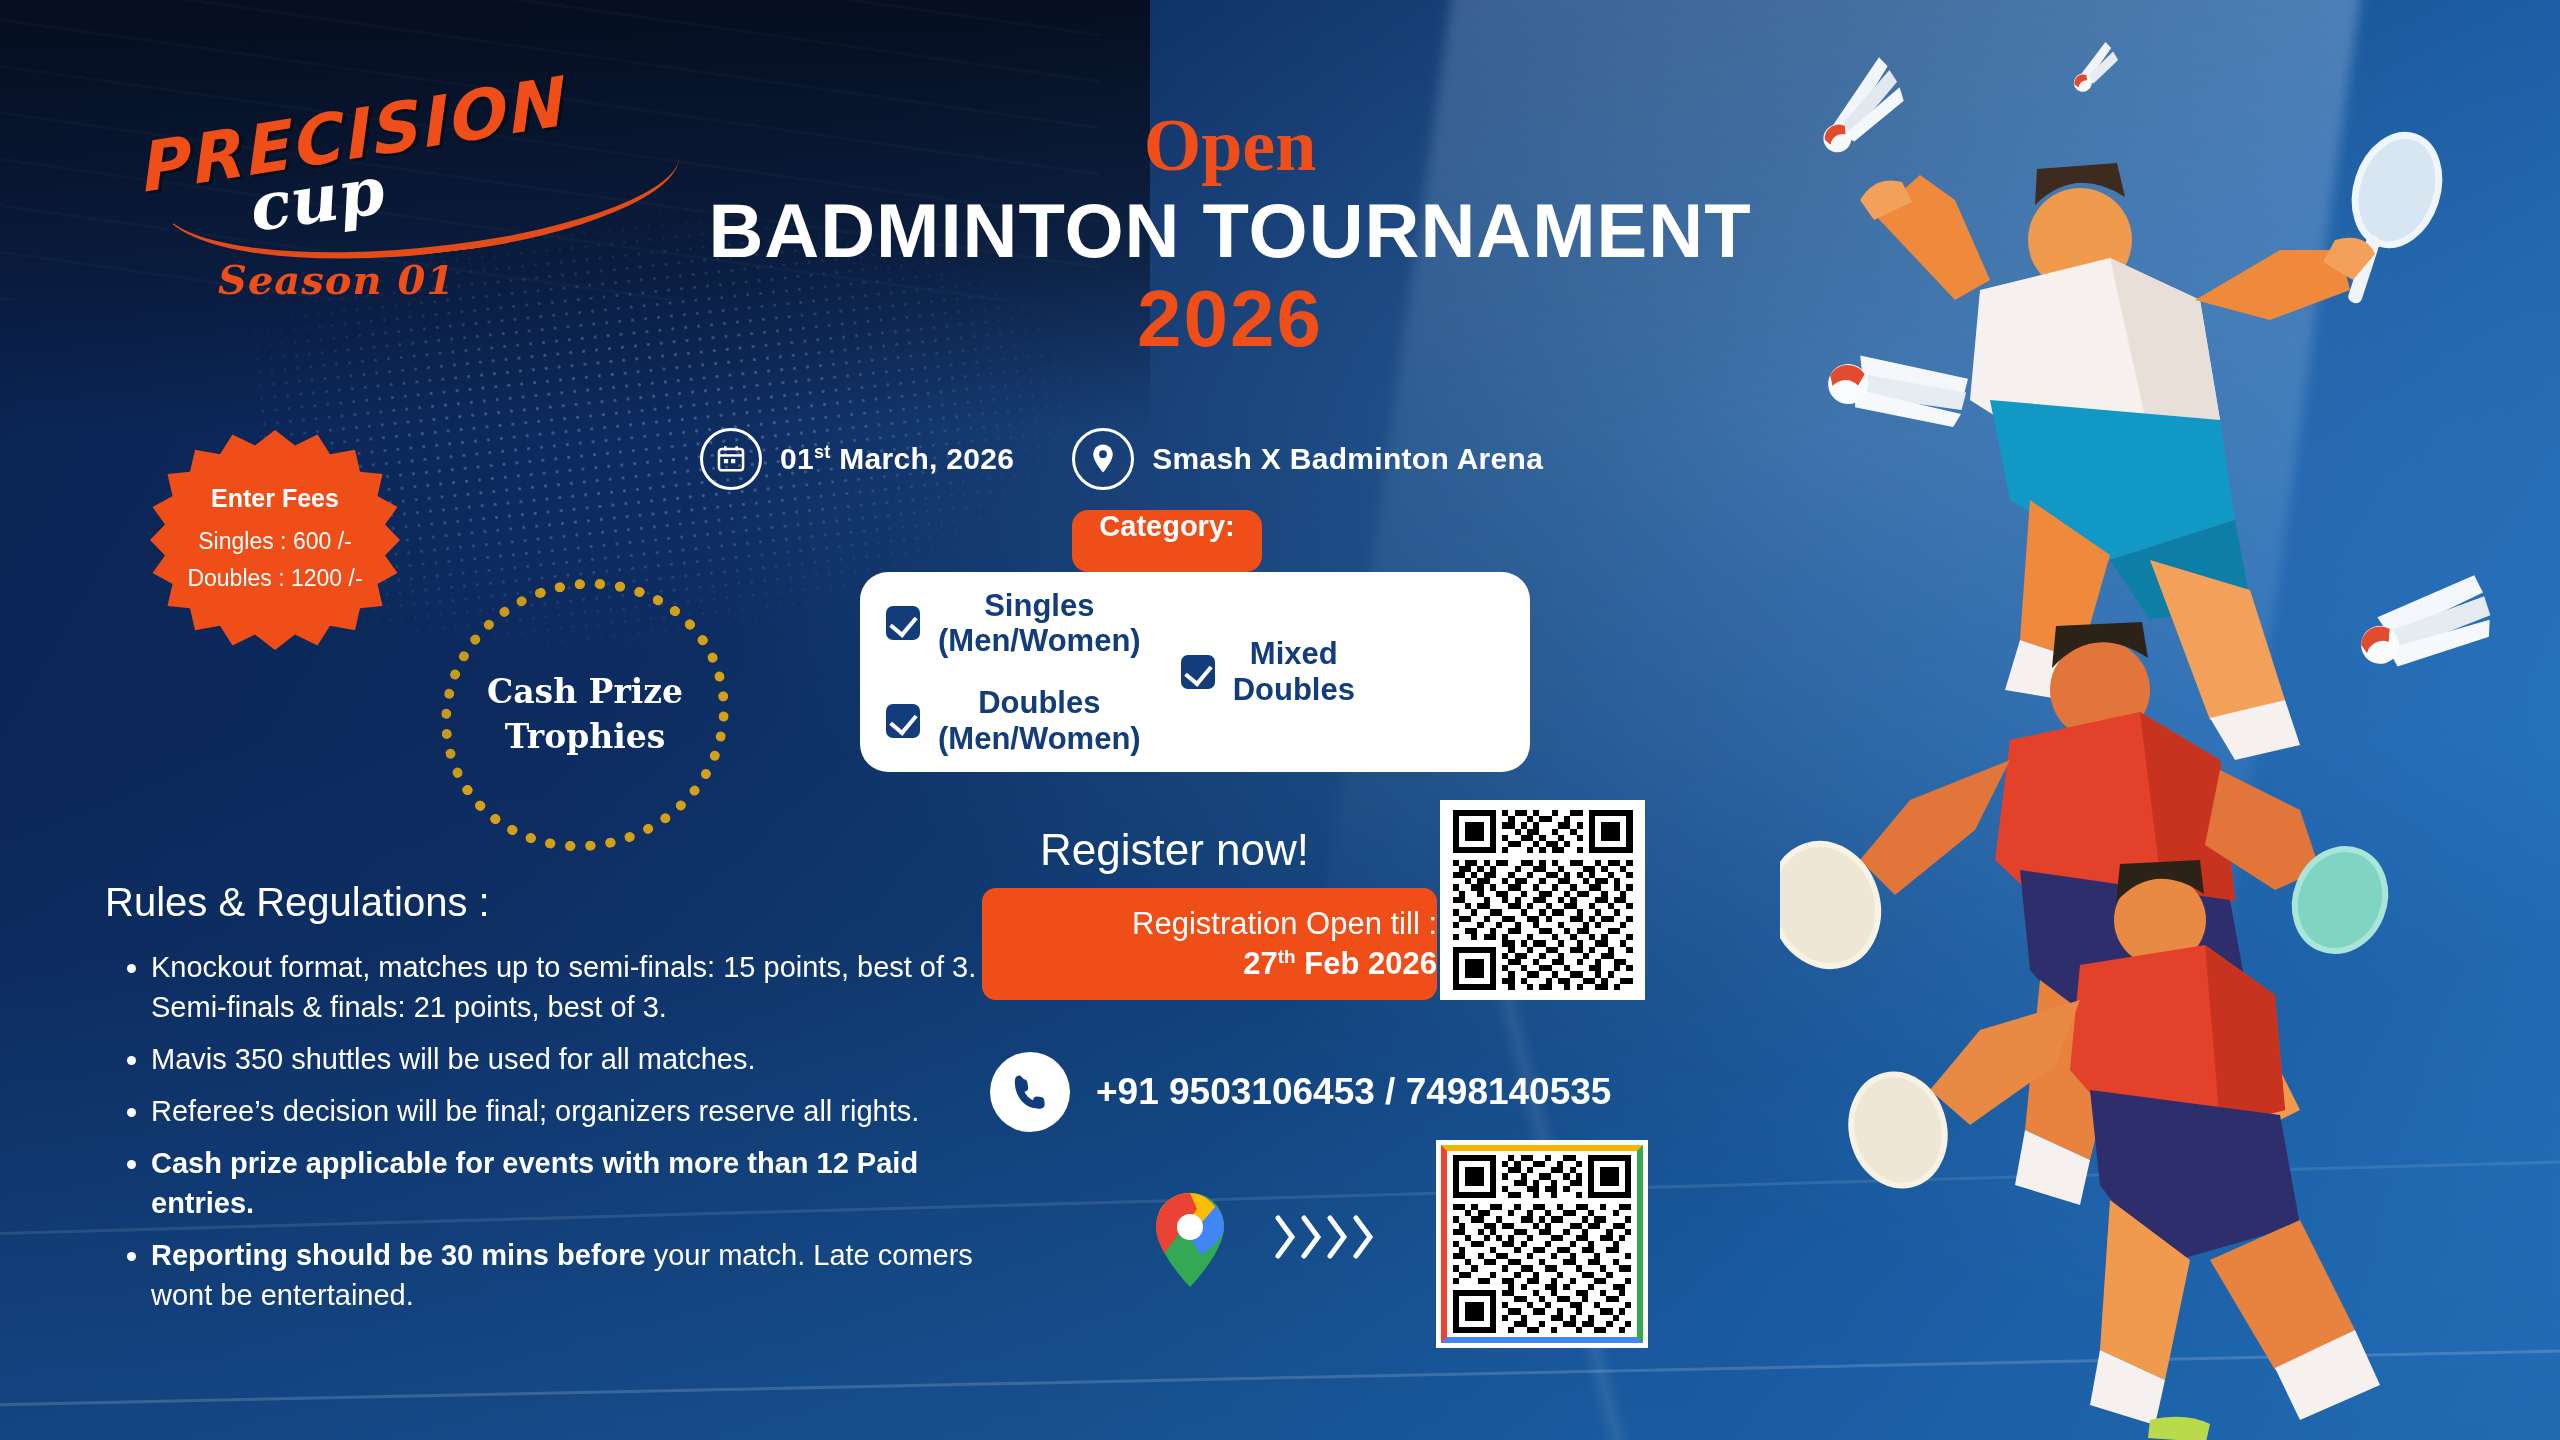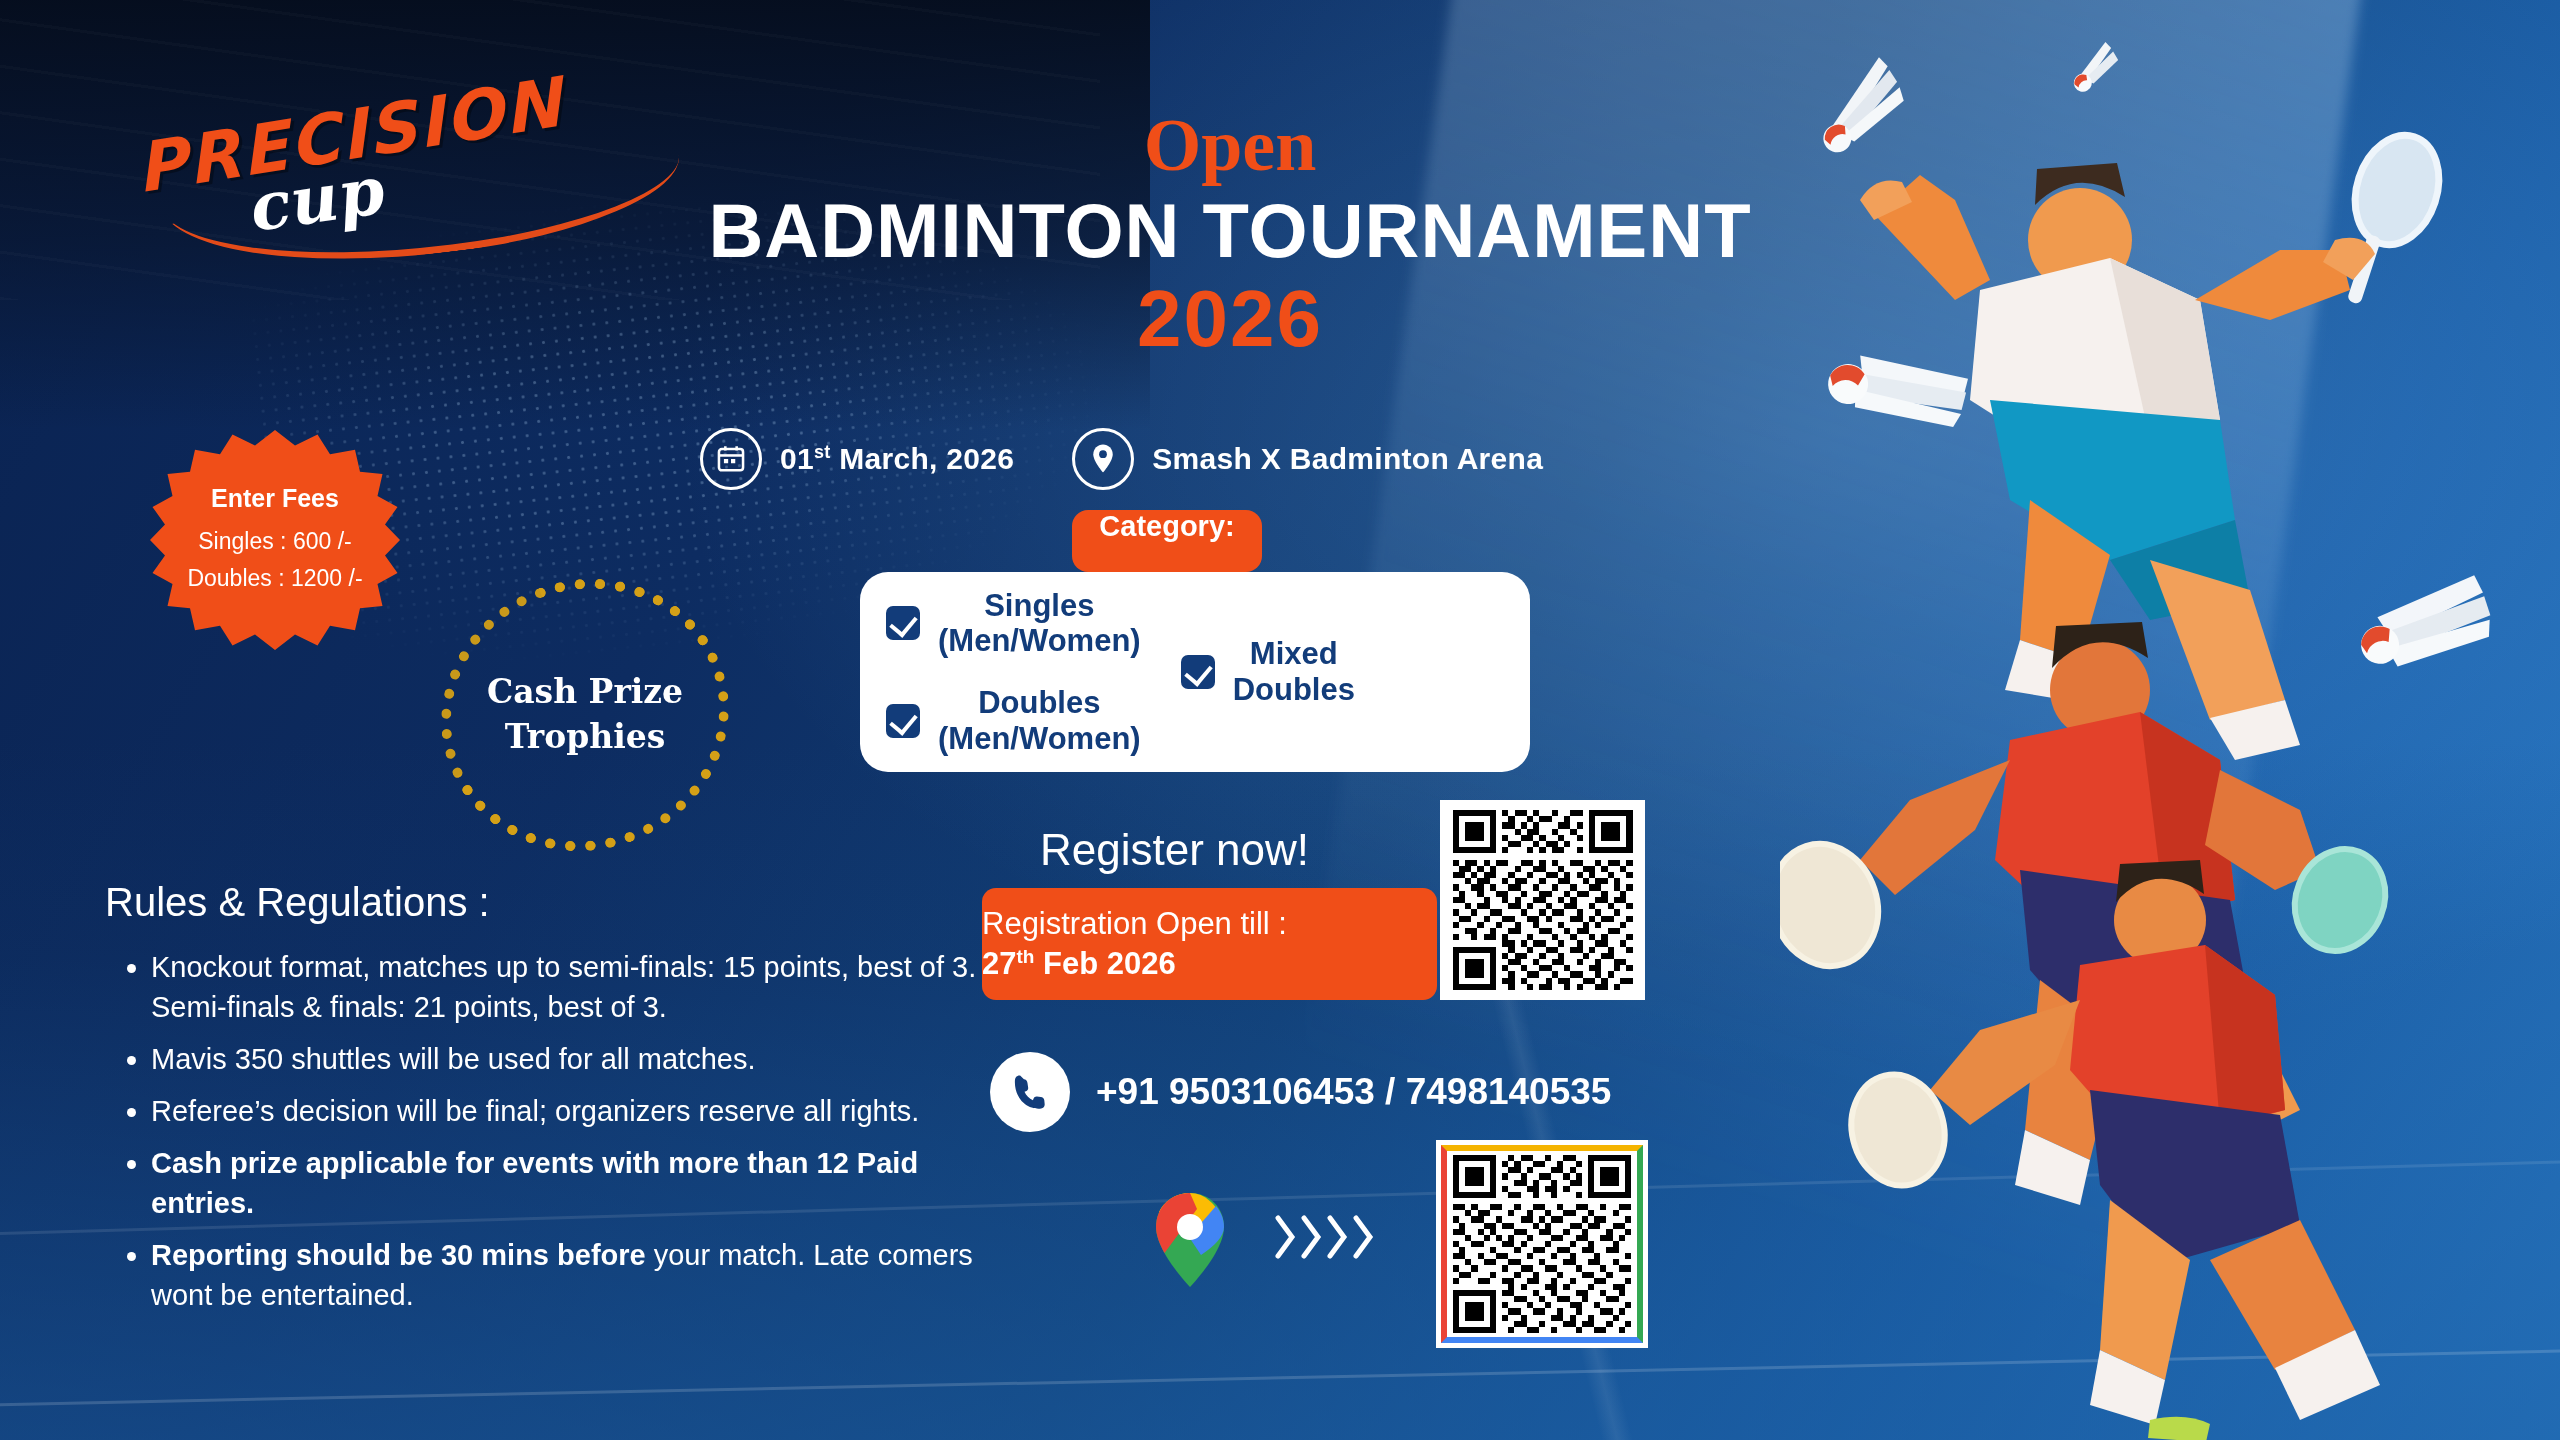--- a/index.html
+++ b/index.html
@@ -183,21 +183,21 @@
   .rules li.bold { font-weight: bold; }
   .rules li .norm { font-weight: normal; }
 
   
   .reg-title {
     position: absolute; left: 1040px; top: 825px; color: #ffffff; font-size: 44px;
   }
   .reg-btn {
     position: absolute; left: 982px; top: 888px; width: 455px; height: 112px;
     background: #f04e18; border-radius: 14px; color: #ffffff; text-align: center;
-    display: flex; flex-direction: column; align-items: flex-start; justify-content: center;
+    display: flex; flex-direction: column; align-items: flex-end; justify-content: center;
   }
   .reg-btn .l1 { font-size: 31px; }
   .reg-btn .l2 { font-size: 31px; font-weight: bold; margin-top: 4px; }
   .reg-btn sup { font-size: 19px; }
 
   
   .qr {
     position: absolute; background: #ffffff; padding: 10px;
   }
   .qr .grid { width: 100%; height: 100%; }
@@ -239,20 +239,21 @@
   <div class="beams"></div>
   <div class="court"></div>
   <div class="court-diag"></div>
   <div class="spotlight"></div>
   <div class="mesh"></div>
 
   <div class="logo">
     <div class="swoosh"></div>
     <div class="precision">PRECISION</div>
     <div class="cup">cup</div>
+    <div class="season">Season 01</div>
   </div>
 
   <div class="headline">
     <div class="open">Open</div>
     <div class="main">BADMINTON TOURNAMENT</div>
     <div class="year">2026</div>
   </div>
 
   <div class="meta">
     <div class="item">

